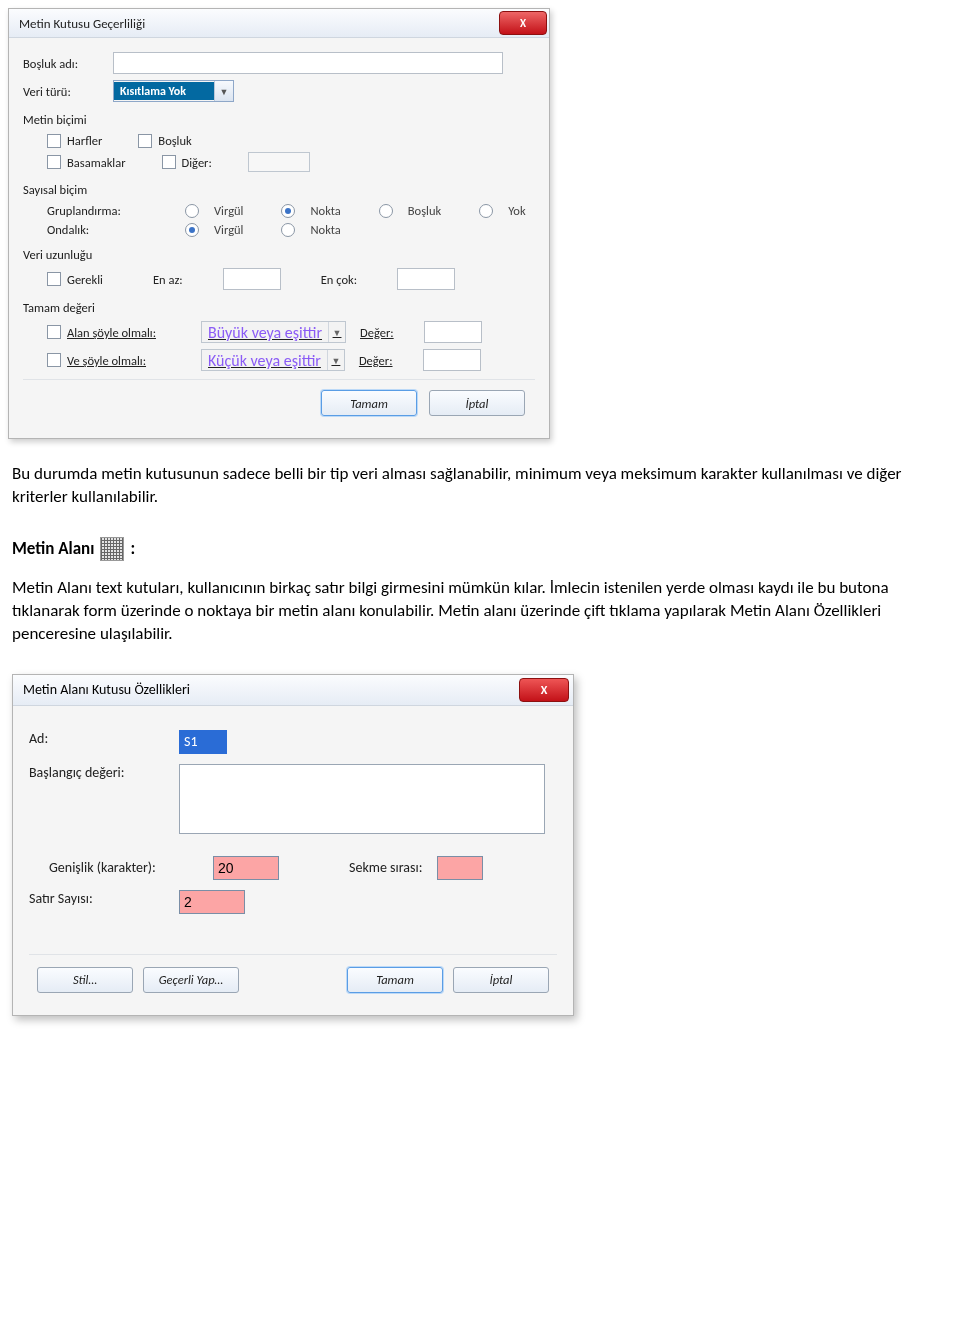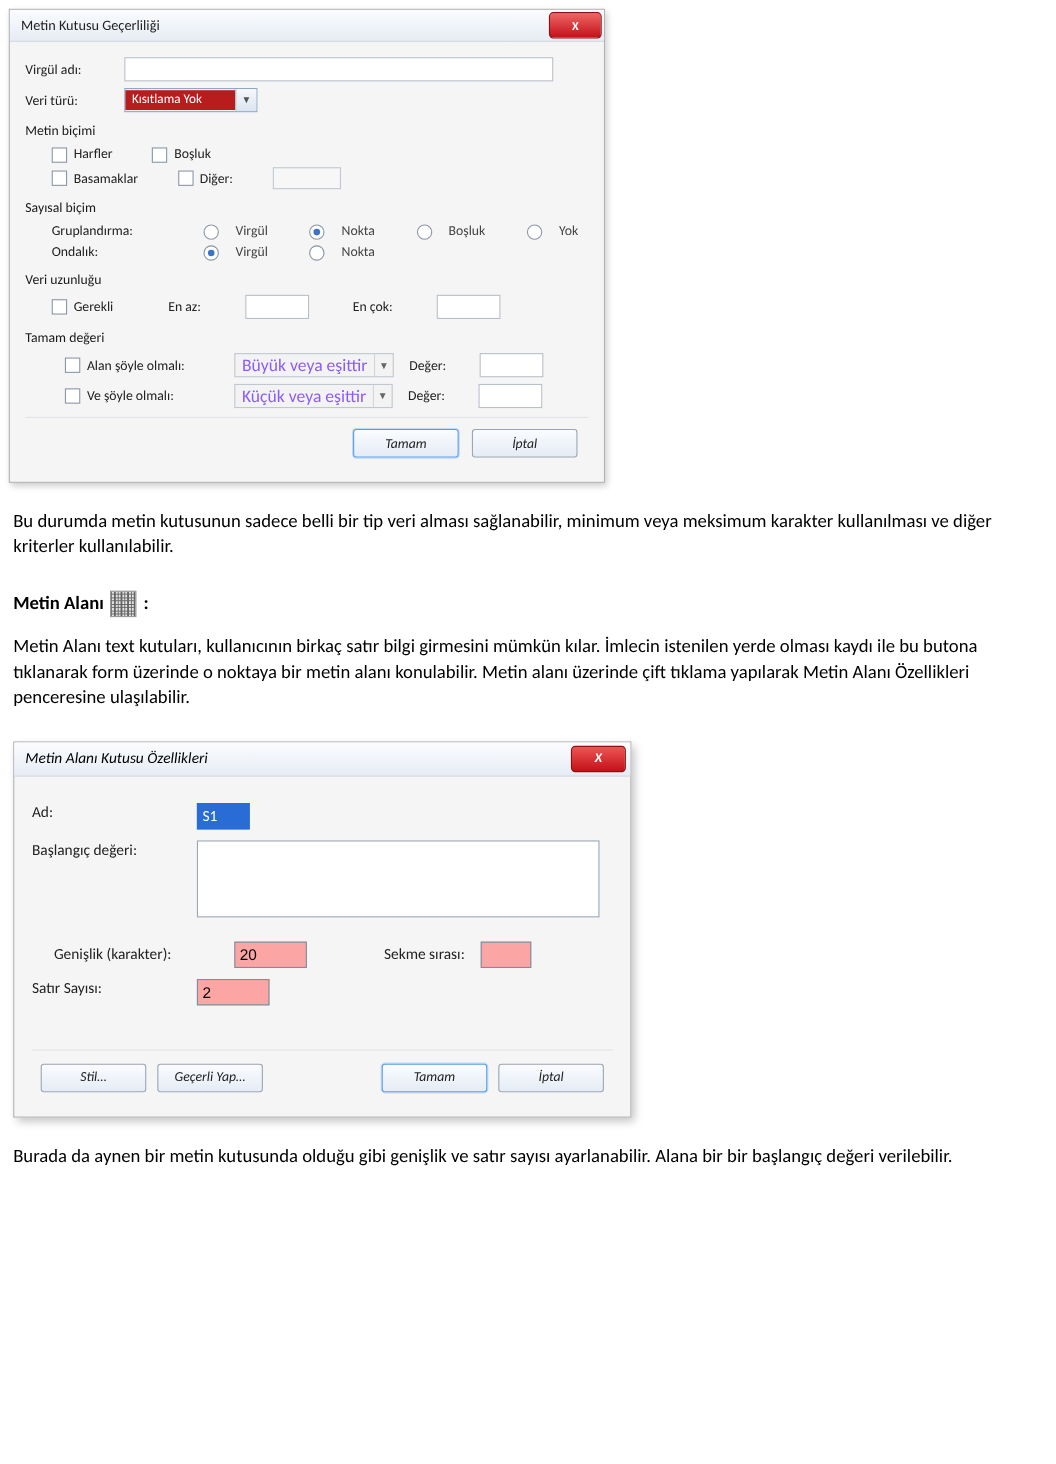--- a/index.html
+++ b/index.html
@@ -76,23 +76,24 @@
     align-items: center;
     height: 20px;
     border: 1px solid #8ea7c8;
   }
   .combo .combo-val {
     display: inline-flex;
     align-items: center;
     height: 18px;
     padding: 0 6px;
     min-width: 88px;
-    background: #b91c1c;
+    background: #0369a1;
     color: #fff;
     font-size: 12px;
+    font-weight: bold;
   }
   .combo .combo-arrow {
     width: 18px;
     height: 20px;
     background: linear-gradient(#f6f9fd,#dbe4f0);
     border-left: 1px solid #bac7d8;
     display: inline-flex;
     align-items: center;
     justify-content: center;
     font-size: 9px;
@@ -156,21 +157,22 @@
     gap: 40px;
     margin: 6px 0 10px 0;
   }
   .len-row .chk { margin-right: 10px; }
   .mini-input { width: 52px; height: 18px; border: 1px solid #b8bfc8; background: #fff; }
 
   .val-row {
     display: flex;
     align-items: center;
     gap: 14px;
-    margin: 6px 12px;
+    margin: 6px 0;
+    text-decoration: underline;
   }
   .combo2 {
     display: inline-flex; align-items: center; height: 20px;
     border: 1px solid #bfc7d0; background: #f3f3f3;
     min-width: 140px;
   }
   .combo2 .cv { padding: 0 6px; font-size: 16px; color: #8b5cf6; flex: 1; }
   .combo2 .ca {
     width: 16px; height: 20px;
     display: inline-flex; align-items: center; justify-content: center;
@@ -228,21 +230,20 @@
   }
 
   
   .dialog2 { width: 560px; margin: 12px 0 24px 4px; box-shadow: 3px 4px 8px rgba(0,0,0,0.25); }
   .titlebar2 {
     display: flex; align-items: center; justify-content: space-between;
     height: 30px;
     padding: 0 0 0 10px;
     background: linear-gradient(#fbfcfe, #e6ecf5);
     border-bottom: 1px solid #cfd6df;
-    font-style: italic;
   }
   .close2 {
     width: 48px; height: 22px; margin-right: 4px;
     border-radius: 4px;
     background: linear-gradient(#e55,#c31118);
     border:1px solid #8c1010;
     display: flex; align-items: center; justify-content: center;
     color: #fff; font-weight: bold; font-size: 12px;
   }
   .d2-body { padding: 14px 16px 12px 16px; font-size: 14px; color: #222; }
@@ -281,21 +282,21 @@
     <div class="titlebar">
       <span class="title">Metin Kutusu Geçerliliği</span>
       <div class="close-btn">
         <span>X</span>
       </div>
     </div>
 
     <div class="dialog-body">
 
       <div class="row">
-        <label class="lbl">Virgül adı:</label>
+        <label class="lbl">Boşluk adı:</label>
         <input class="input-text long" value="" style="">
       </div>
 
       <div class="row">
         <label class="lbl">Veri türü:</label>
         <div class="combo">
           <span class="combo-val">Kısıtlama Yok</span>
           <span class="combo-arrow">▼</span>
         </div>
       </div>
@@ -451,15 +452,14 @@
       <div class="d2-btnrow">
         <div class="btn">Stil…</div>
         <div class="btn">Geçerli Yap…</div>
         <div class="spacer"></div>
         <div class="btn primary">Tamam</div>
         <div class="btn">İptal</div>
       </div>
     </div>
   </div>
 
-  <div class="para">Burada da aynen bir metin kutusunda olduğu gibi genişlik ve satır sayısı ayarlanabilir. Alana bir bir başlangıç değeri verilebilir.</div>
 
 </div>
 
 </body></html>

